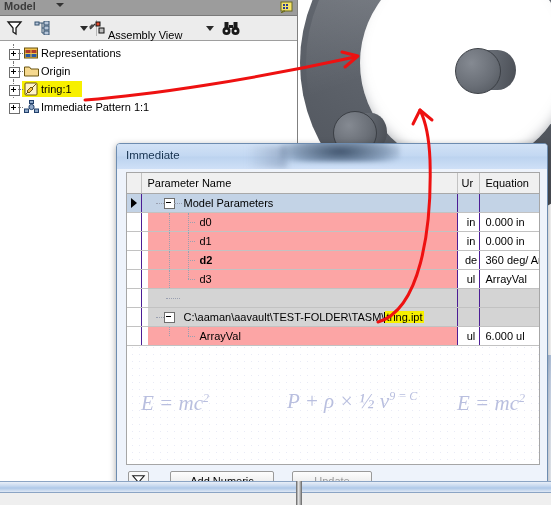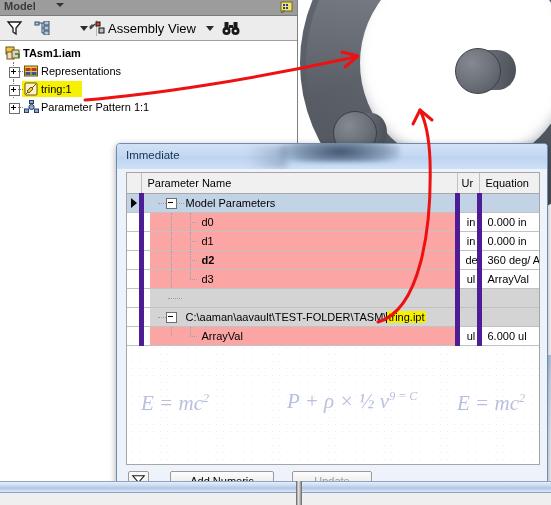--- a/index.html
+++ b/index.html
@@ -35,21 +35,21 @@
   #model-panel{position:absolute;left:0;top:0;width:298px;height:505px;background:#fff;
                border-right:1px solid #808080;box-sizing:border-box;}
   #model-titlebar{height:15px;background:#9c9c9c;position:relative;
                   border-bottom:1px solid #7a7a7a;}
   #model-title{position:absolute;left:4px;top:0px;color:#3c3c3c;font-size:11px;font-weight:bold;}
   #model-title-caret{position:absolute;left:56px;top:3px;width:0;height:0;
                      border-left:4px solid transparent;border-right:4px solid transparent;border-top:4px solid #333;}
   #model-doc-badge{position:absolute;right:3px;top:1px;width:14px;height:12px;}
   #model-toolbar{height:24px;background:#ececec;border-bottom:1px solid #9e9e9e;position:relative;}
   .tb-sep{position:absolute;top:4px;width:1px;height:16px;background:#b7b7b7;}
-  #tb-asmview-label{position:absolute;left:108px;top:5px;font-size:13px;color:#000;}
+  #tb-asmview-label{position:absolute;left:108px;top:13px;font-size:11px;color:#000;}
   #tb-caret1{position:absolute;left:80px;top:10px;width:0;height:0;
              border-left:4px solid transparent;border-right:4px solid transparent;border-top:5px solid #2b2b2b;}
   #tb-caret2{position:absolute;left:206px;top:10px;width:0;height:0;
              border-left:4px solid transparent;border-right:4px solid transparent;border-top:5px solid #2b2b2b;}
 
   #tree{position:absolute;left:0;top:41px;width:296px;padding-top:3px;}
   .tnode{position:relative;height:18px;line-height:18px;white-space:nowrap;}
   .tnode .lbl{font-size:11px;color:#000;position:absolute;}
   .troot .lbl{font-weight:bold;left:23px;top:0;}
   .tchild .lbl{left:41px;top:0;}
@@ -81,21 +81,21 @@
   #wm{position:absolute;left:0;top:0;width:100%;height:100%;pointer-events:none;}
   #wm-noise{position:absolute;left:0;top:0;width:100%;height:100%;opacity:.5;
       background-image:radial-gradient(#c9cfe8 .6px,transparent .7px),radial-gradient(#d4d9ee .6px,transparent .7px);
       background-size:4px 4px,7px 7px;background-position:0 0,2px 3px;}
   .wm-eq{position:absolute;font-family:"Liberation Serif","DejaVu Serif",serif;font-style:italic;
          color:#b9bfdf;white-space:nowrap;}
 
   table.ptable{position:relative;border-collapse:collapse;width:100%;table-layout:fixed;font-size:11px;}
   table.ptable th{background:#f0f0f0;border-right:1px solid #c2c2c2;border-bottom:1px solid #a9a9a9;
      font-weight:normal;text-align:left;padding:4px 0 4px 6px;height:19px;box-sizing:border-box;color:#000;margin-top:33px;}
-  table.ptable td{border-right:5px solid #4c1d95;border-bottom:1px solid #c2c2c2;height:18px;
+  table.ptable td{border-right:1px solid #4c1d95;border-bottom:1px solid #c2c2c2;height:18px;
      padding:0 0 0 6px;box-sizing:border-box;background:#fff;color:#000;}
   td.grip{background:#f0f0f0;border-right:1px solid #c2c2c2;padding:0;position:relative;}
   td.tree{padding:0;position:relative;background:transparent;border-right:none;}
   td.unit{background:#dcdcdc;text-align:center;padding:0;font-size:11px;}
   tr.grouprow td.unit,tr.grouprow td.eq{background:#d4d4d4;}
   tr.selrow td{background:#c3d3e6;}
   .name-cell{position:relative;height:18px;line-height:18px;background:#fca5a5;}
   .gbox{position:absolute;top:4px;width:9px;height:9px;border:1px solid #6e6e6e;background:#fff;}
   .gbox:before{content:"";position:absolute;left:1px;top:3px;width:5px;height:1px;background:#000;}
   .rowarrow{position:absolute;left:4px;top:4px;width:0;height:0;
@@ -201,48 +201,48 @@
         <rect x="11.5" y="1" width="4" height="7" fill="#1a1a1a"></rect>
         <rect x="7" y="4" width="4" height="3" fill="#1a1a1a"></rect>
         <circle cx="4.5" cy="10" r="1.3" fill="#fff"></circle>
         <circle cx="13.5" cy="10" r="1.3" fill="#fff"></circle>
       </svg>
     </span>
   </div>
 
   <div id="tree">
 
-    <div class="tnode troot">
-      <span class="rooti">
-        <svg width="16" height="15" viewBox="0 0 16 15">
-          <rect x="1" y="1" width="8" height="7" fill="#f3c34a" stroke="#6b5410"></rect>
-          <rect x="2" y="6" width="7" height="7" fill="#e8e0c2" stroke="#6b5410"></rect>
-          <rect x="7" y="4" width="7" height="8" fill="#d9d4b8" stroke="#6b5410"></rect>
-          <path d="M10 8 l4 0 l0 4" stroke="#2e7a2e" fill="none" stroke-width="1.4"></path>
-        </svg>
-      </span>
-      <span class="lbl">TAsm1.iam</span>
-    </div>
 
     <div class="tnode tchild">
       <span class="vline"></span>
       <span class="expander"></span>
       <span class="dashline"></span>
       <span class="tico">
         <svg width="15" height="14" viewBox="0 0 15 14">
           <rect x="0.5" y="2" width="13" height="10" fill="#f3c34a" stroke="#6b5410"></rect>
           <rect x="1.5" y="4" width="5" height="3" fill="#b03a2a"></rect>
           <rect x="7.5" y="4" width="5" height="3" fill="#b03a2a"></rect>
           <rect x="1.5" y="8" width="5" height="3" fill="#2b5aa0"></rect>
           <rect x="7.5" y="8" width="5" height="3" fill="#2b5aa0"></rect>
         </svg>
       </span>
       <span class="lbl">Representations</span>
     </div>
 
+    <div class="tnode tchild">
+      <span class="vline"></span>
+      <span class="expander"></span>
+      <span class="dashline"></span>
+      <span class="tico">
+        <svg width="15" height="14" viewBox="0 0 15 14">
+          <path d="M0.5 3 h5 l1.5 2 h7.5 v7 h-14 Z" fill="#f6d98f" stroke="#6b5410"></path>
+        </svg>
+      </span>
+      <span class="lbl">Origin</span>
+    </div>
 
     <div class="tnode tchild">
       <span class="vline"></span>
       <span class="hl-row" style="width:60px;"></span>
       <span class="expander"></span>
       <span class="dashline"></span>
       <span class="tico">
         <svg width="15" height="14" viewBox="0 0 15 14">
           <rect x="1" y="1" width="12" height="12" rx="1" fill="#fdf3c9" stroke="#6b5410"></rect>
           <path d="M2 12 L12 2" stroke="#6b5410"></path>
@@ -256,21 +256,21 @@
       <span class="expander"></span>
       <span class="dashline"></span>
       <span class="tico">
         <svg width="15" height="14" viewBox="0 0 15 14">
           <circle cx="7.5" cy="7" r="2.6" fill="#8fa8c8" stroke="#22406b"></circle>
           <rect x="5.5" y="0.5" width="4" height="3" fill="#8fa8c8" stroke="#22406b"></rect>
           <rect x="0.5" y="9" width="4" height="3.5" fill="#8fa8c8" stroke="#22406b"></rect>
           <rect x="10.5" y="9" width="4" height="3.5" fill="#8fa8c8" stroke="#22406b"></rect>
         </svg>
       </span>
-      <span class="lbl">Parameter Pattern 1:1</span>
+      <span class="lbl">Immediate Pattern 1:1</span>
     </div>
   </div>
 </div>
 
 <div id="dlg">
   <div id="dlg-titlebar">
     <div id="dlg-title-glare2"></div>
     <div id="dlg-title-glare"></div>
     <span id="dlg-title">Immediate</span>
   </div>

